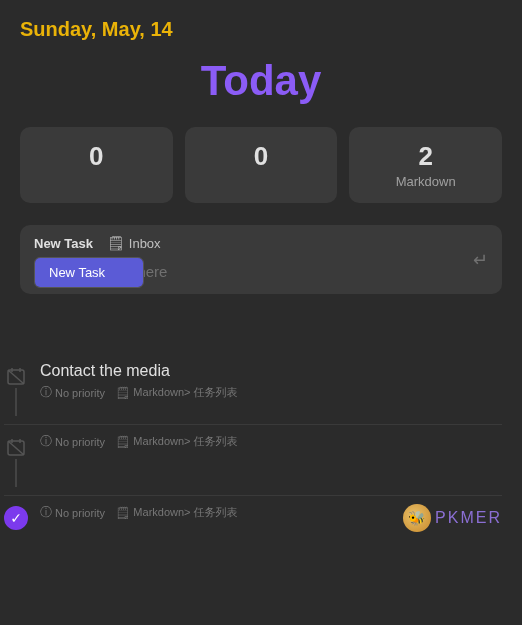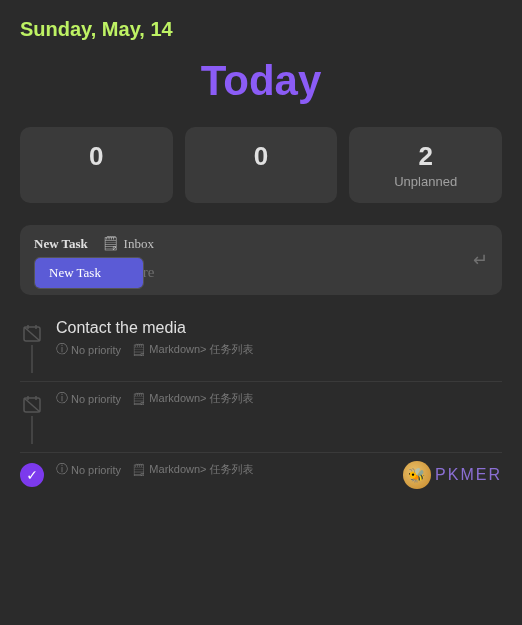--- a/index.html
+++ b/index.html
@@ -8,21 +8,21 @@
       color: #e0e0e0;
       font-family: -apple-system, BlinkMacSystemFont, 'Segoe UI', sans-serif;
       width: 522px;
       min-height: 625px;
       overflow: hidden;
     }
     .header {
       padding: 18px 20px 6px 20px;
       font-size: 20px;
       font-weight: 700;
-      color: #bef264;
+      color: #eab308;
     }
     .today-title {
       text-align: center;
       font-size: 42px;
       font-weight: 700;
       color: #8b5cf6;
       padding: 10px 0 22px 0;
     }
     .stats-row {
       display: flex;
@@ -47,21 +47,20 @@
       font-size: 13px;
       color: #a0a0a0;
       margin-top: 2px;
     }
     .task-input-area {
       margin: 0 20px;
       background: #3a3a3a;
       border-radius: 10px;
       padding: 10px 14px;
       position: relative;
-      font-family: Liberation Serif, serif;
     }
     .task-tabs {
       display: flex;
       gap: 14px;
       margin-bottom: 8px;
       align-items: center;
     }
     .tab-item {
       font-size: 13px;
       color: #c0c0c0;
@@ -107,21 +106,22 @@
       font-size: 13px;
       color: #e0e0e0;
       cursor: pointer;
     }
     .dropdown-item:first-child {
       background: #5b5bd6;
       color: #fff;
     }
     
     .task-list {
-      padding: 16px 20px 0 20px;
+      padding: 16px 20px 0 4px;
+      margin-top: 44px;
     }
     .task-item {
       display: flex;
       align-items: flex-start;
       gap: 12px;
       padding: 8px 0;
       border-bottom: 1px solid #3a3a3a;
     }
     .task-item:last-child {
       border-bottom: none;
@@ -224,21 +224,21 @@
 
 <div class="stats-row">
   <div class="stat-card">
     <span class="stat-number">0</span>
   </div>
   <div class="stat-card">
     <span class="stat-number">0</span>
   </div>
   <div class="stat-card">
     <span class="stat-number">2</span>
-    <div class="stat-label">Unplanned</div>
+    <div class="stat-label">Markdown</div>
   </div>
 </div>
 
 <div class="task-input-area" style="position:relative;">
   <div class="task-tabs">
     <div class="tab-item active">
       <span>New Task</span>
     </div>
     <div class="tab-item">
       <span class="tab-icon">🗒</span>

